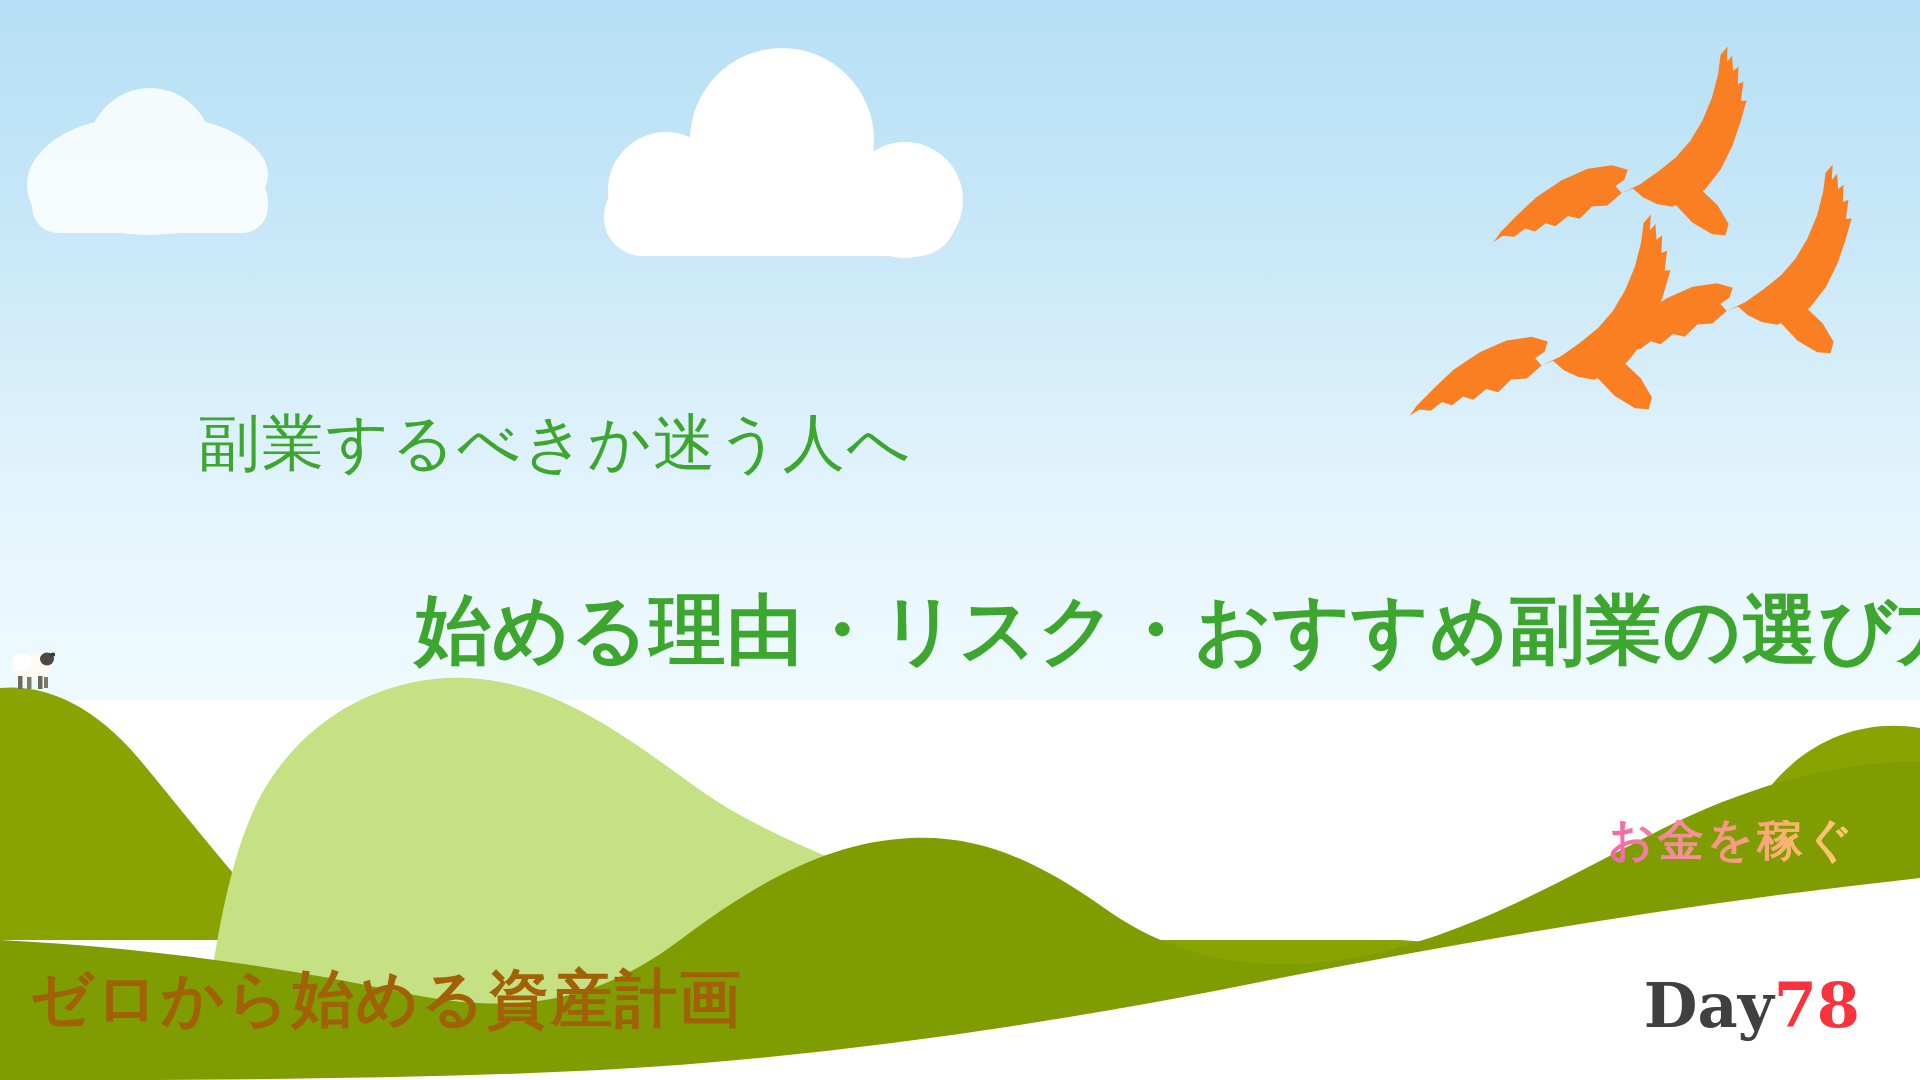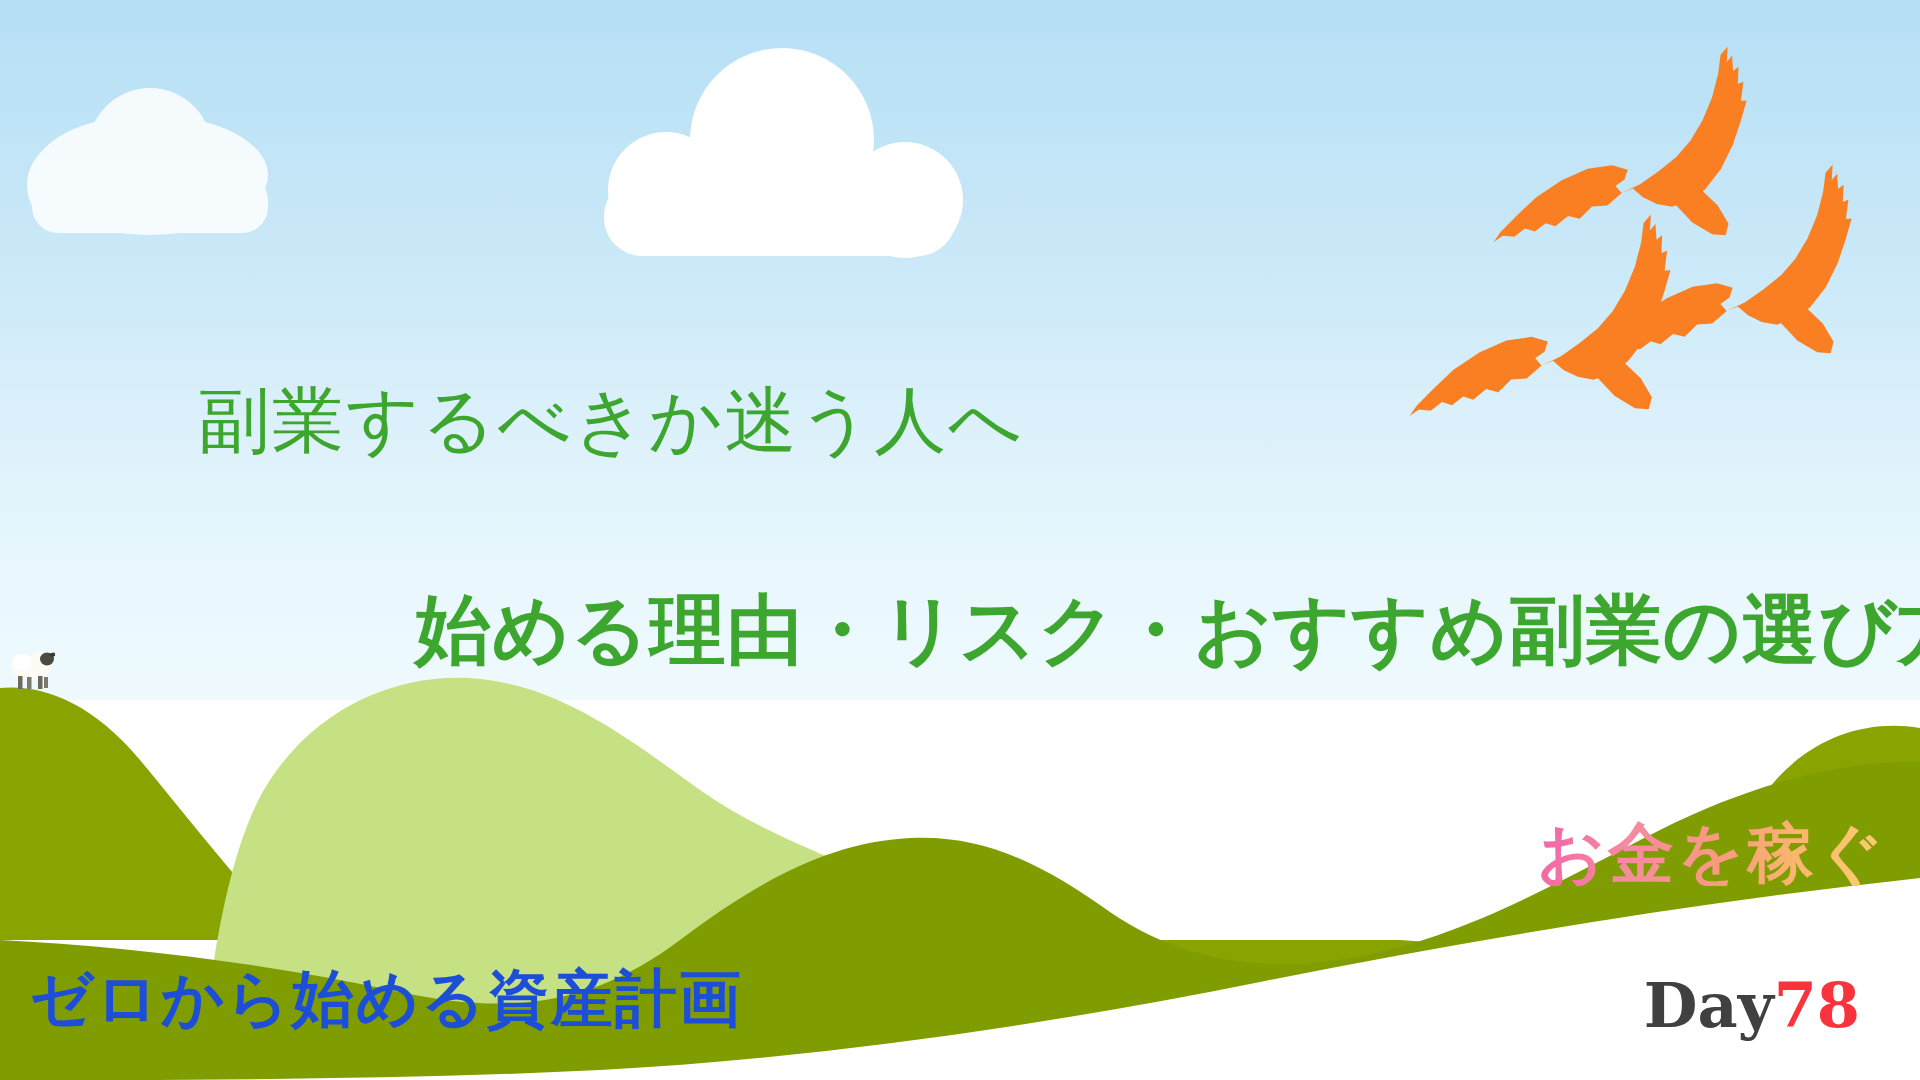--- a/index.html
+++ b/index.html
@@ -39,60 +39,60 @@
 
   
   .txt {
     position: absolute;
     white-space: nowrap;
     line-height: 1;
   }
 
   .subtitle {
     left: 198px;
-    top: 384px;
+    top: 412px;
     font-family: "DejaVu Sans", "Liberation Sans", sans-serif;
-    font-size: 72px;
+    font-size: 62px;
     font-weight: 300;
     letter-spacing: 2px;
     color: #3da62e;
   }
 
   .maintitle {
     left: 415px;
     top: 592px;
     font-family: "DejaVu Serif", "Liberation Serif", serif;
     font-size: 76px;
     font-weight: 700;
     letter-spacing: 1px;
     color: #3da62e;
   }
 
   .tagline {
-    right: 33px;
+    right: 64px;
     top: 820px;
-    font-family: Liberation Sans, sans-serif;
-    font-size: 66px;
+    font-family: Liberation Mono, monospace;
+    font-size: 46px;
     font-weight: 700;
     letter-spacing: 3px;
     background-image: linear-gradient(100deg, #f263a8 0%, #f58aa0 26%, #f79b7f 52%, #f9b76d 74%, #fcd070 100%);
     -webkit-background-clip: text;
     background-clip: text;
     color: transparent;
     -webkit-text-fill-color: transparent;
   }
 
   .brand {
     left: 30px;
     top: 968px;
     font-family: "DejaVu Serif", "Liberation Serif", serif;
     font-size: 62px;
     font-weight: 700;
     letter-spacing: 2px;
-    color: #1d4ed8;
+    color: #a16207;
   }
 
   .daycount {
     right: 60px;
     top: 975px;
     font-family: "DejaVu Serif", "Liberation Serif", serif;
     font-size: 62px;
     font-weight: 700;
     letter-spacing: 0px;
   }

